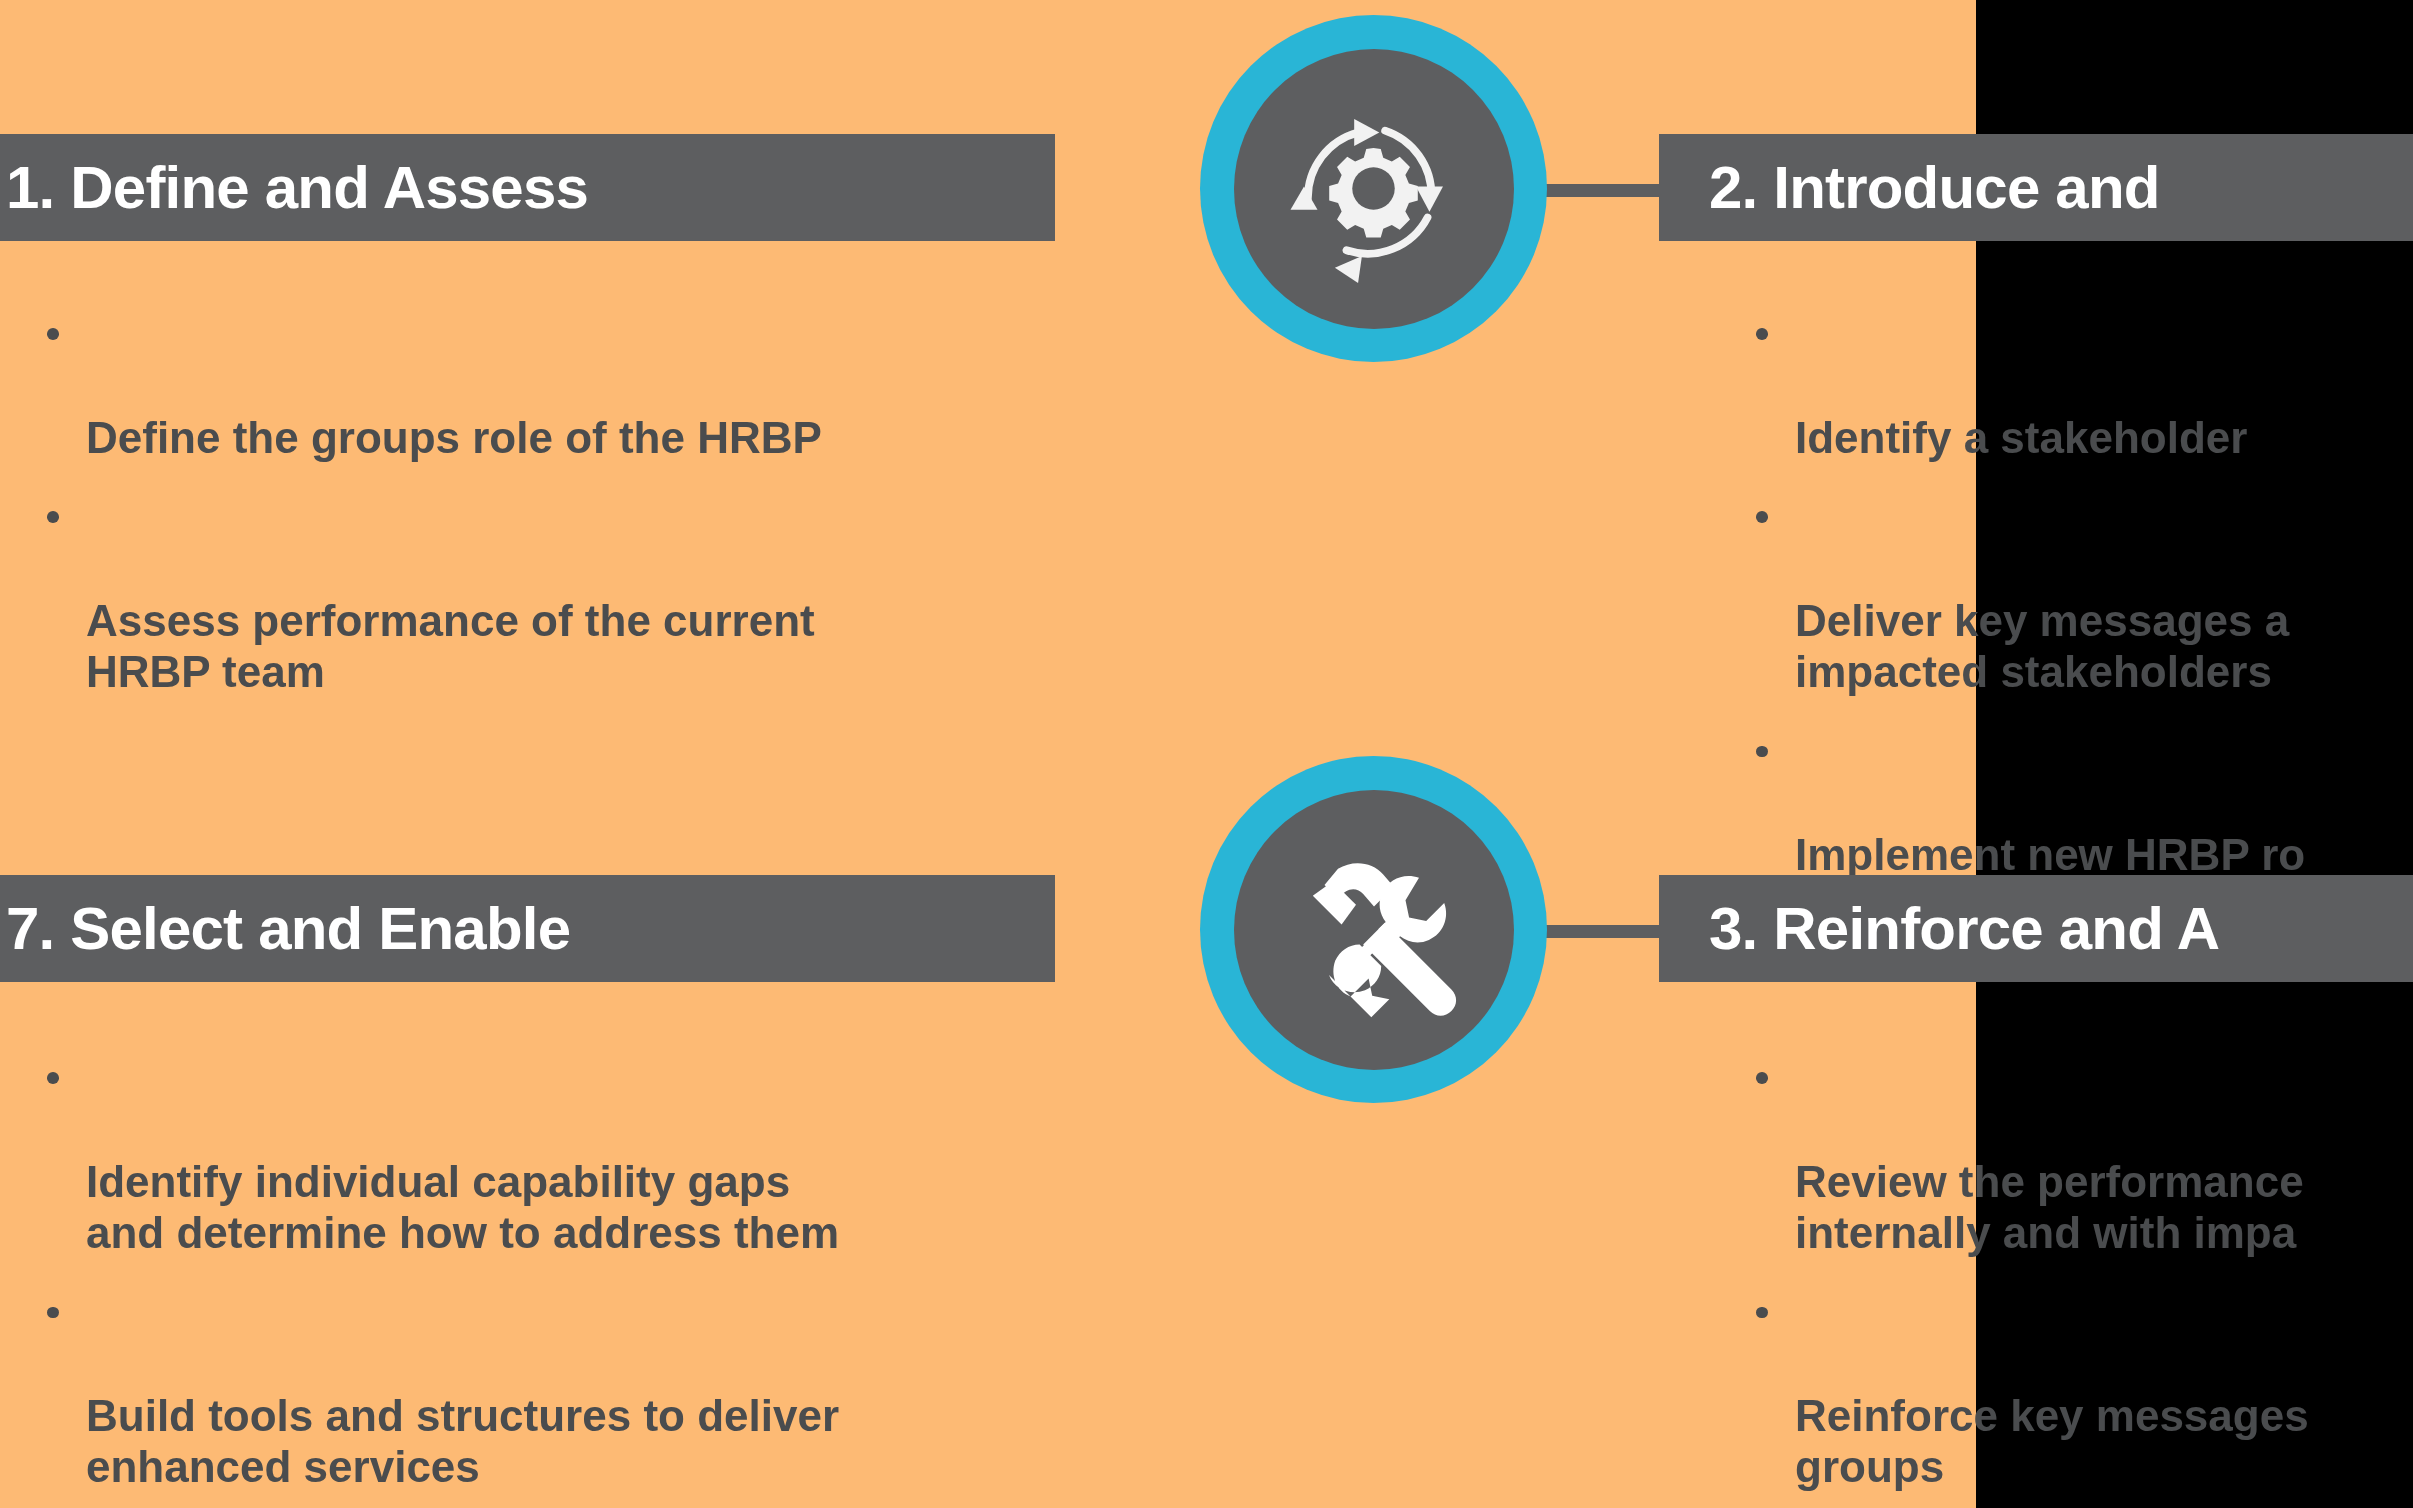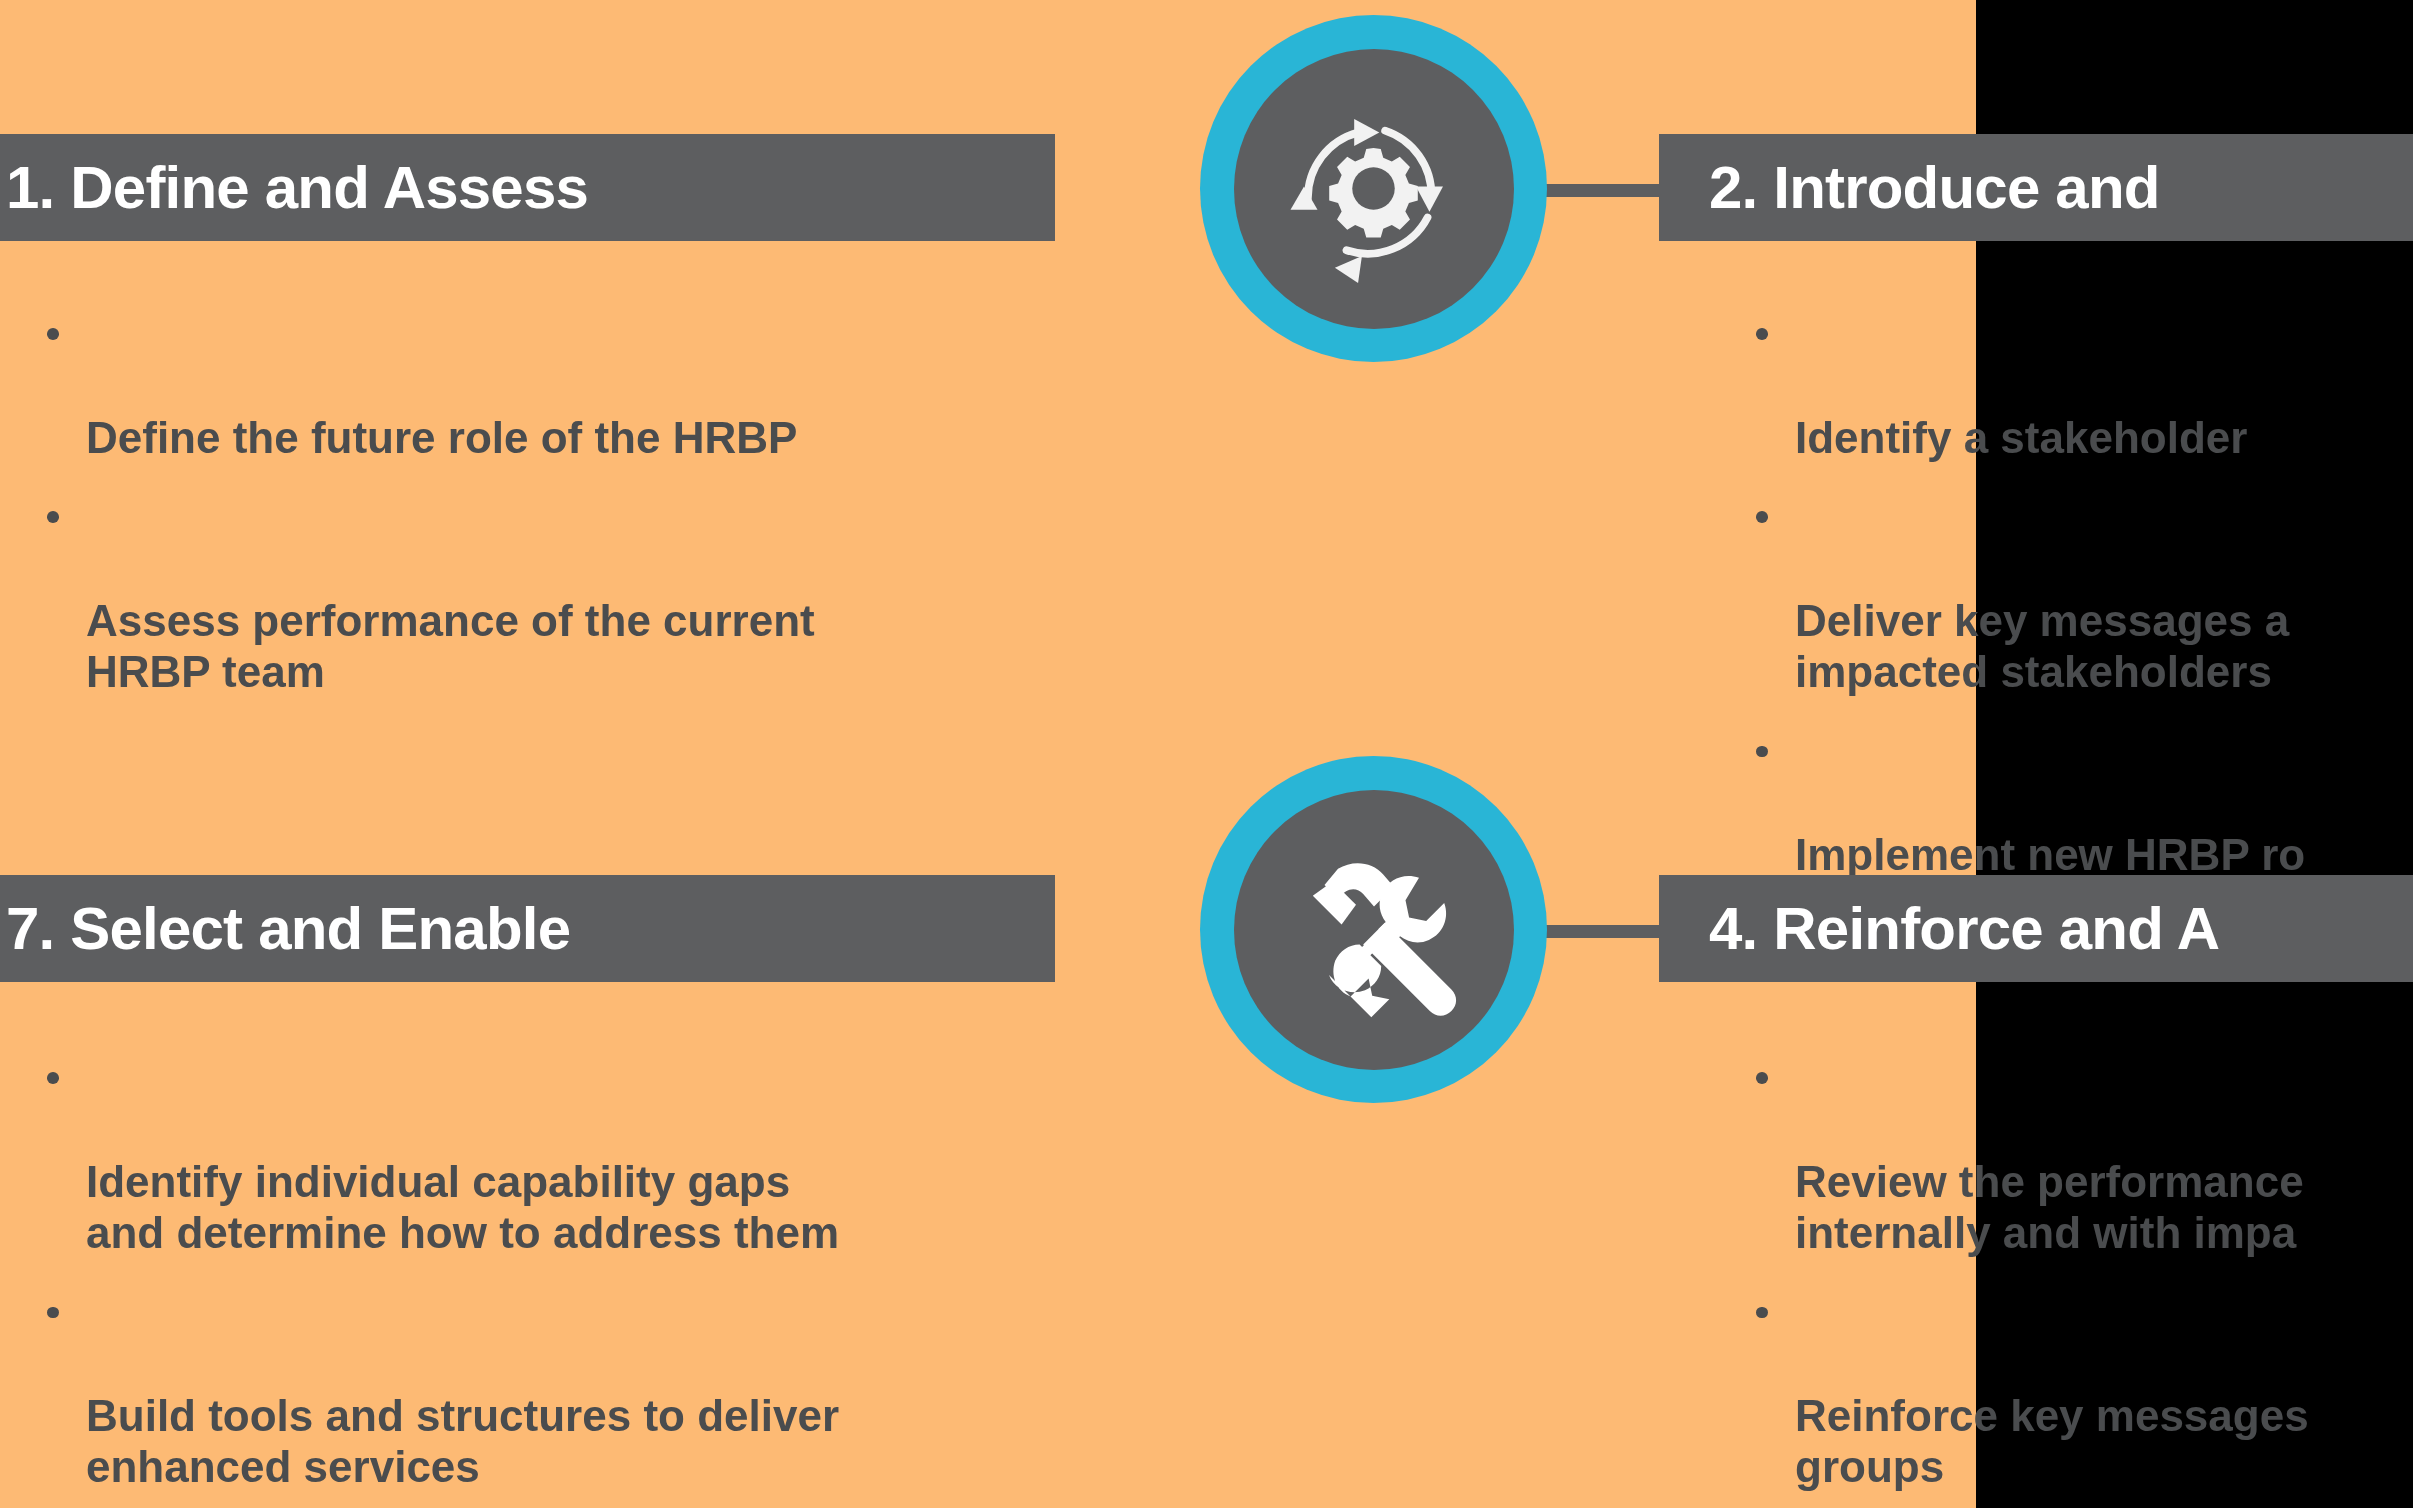--- a/index.html
+++ b/index.html
@@ -121,21 +121,21 @@
   <div class="connector" id="conn-top"></div>
   <div class="connector" id="conn-bottom"></div>
 
   <div class="panel-header" id="hdr-1">
     <span class="title">1. Define and Assess</span>
   </div>
 
   <ul class="bullets" id="list-1">
     <li>
       <span class="dot"></span>
-      <span>Define the future role of the HRBP</span>
+      <span>Define the groups role of the HRBP</span>
     </li>
     <li>
       <span class="dot"></span>
       <span>Assess performance of the current
 HRBP team</span>
     </li>
   </ul>
 
   <div class="panel-header" id="hdr-2">
     <span class="title">7. Select and Enable</span>
@@ -170,21 +170,21 @@
 impacted stakeholders</span>
     </li>
     <li>
       <span class="dot"></span>
       <span>Implement new HRBP ro
 expectations</span>
     </li>
   </ul>
 
   <div class="panel-header" id="hdr-4">
-    <span class="title">4. Reinforce and A</span>
+    <span class="title">3. Reinforce and A</span>
   </div>
 
   <ul class="bullets" id="list-4">
     <li>
       <span class="dot"></span>
       <span>Review the performance
 internally and with impa</span>
     </li>
     <li>
       <span class="dot"></span>

